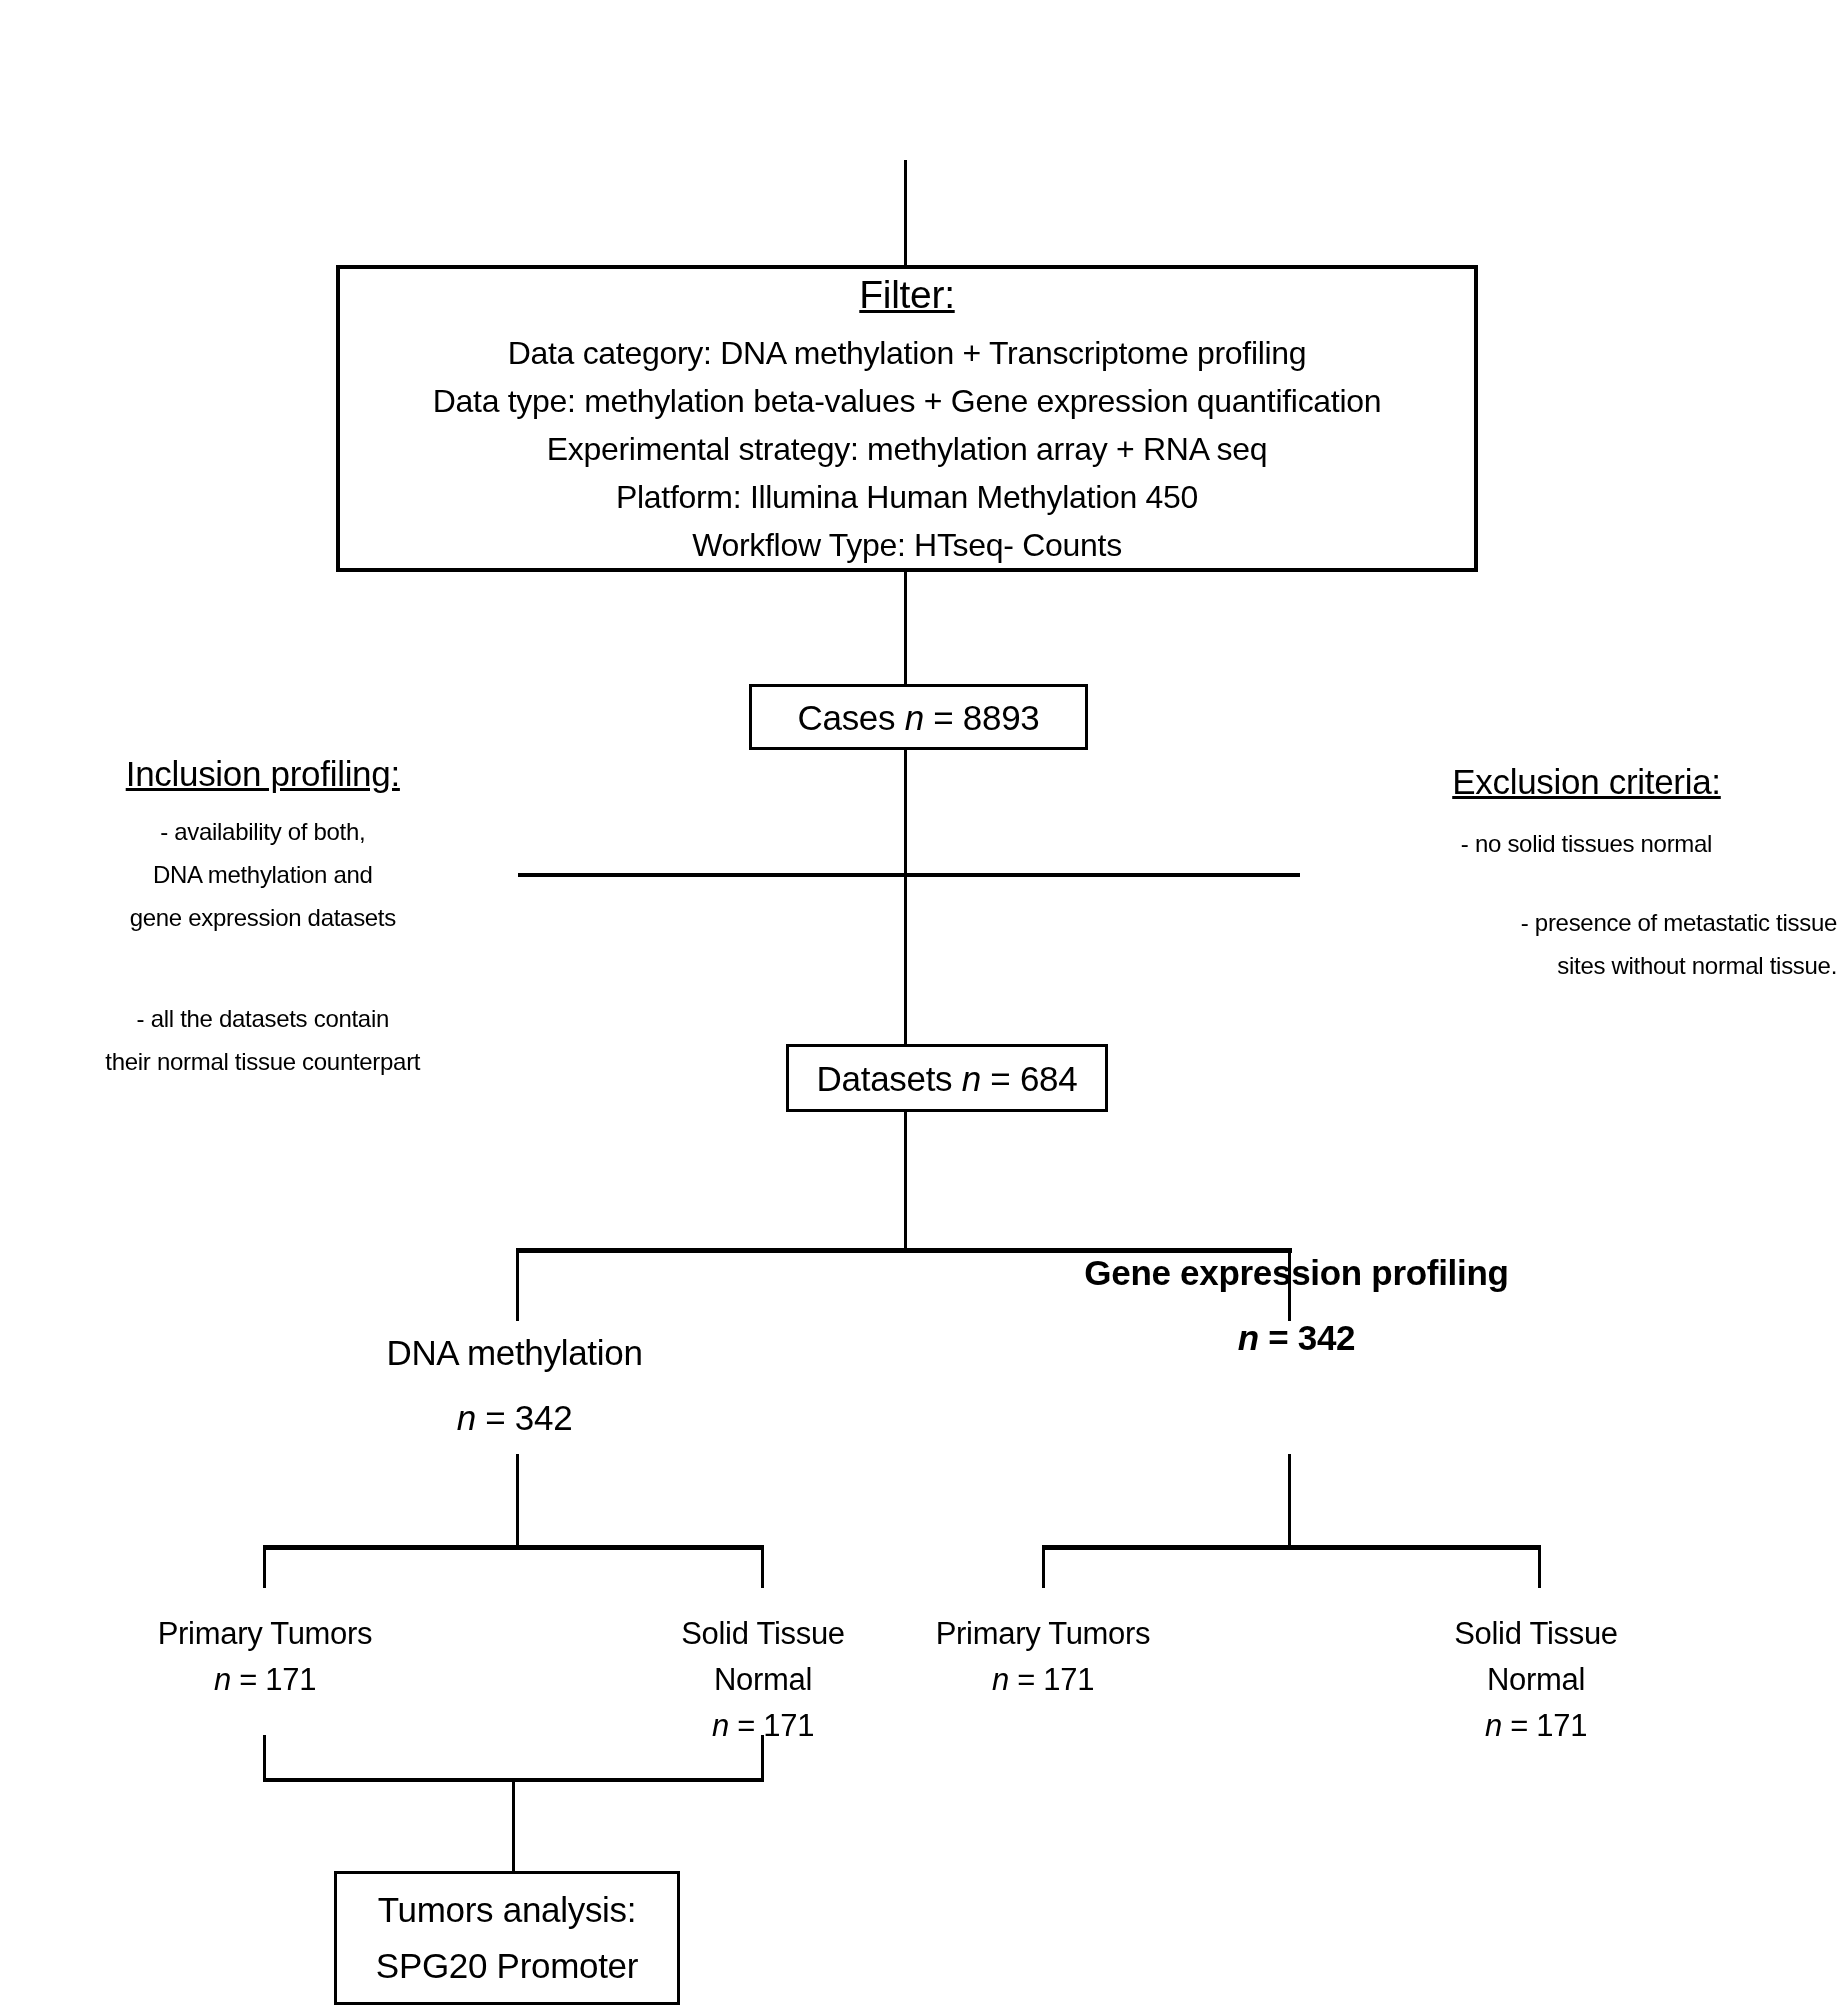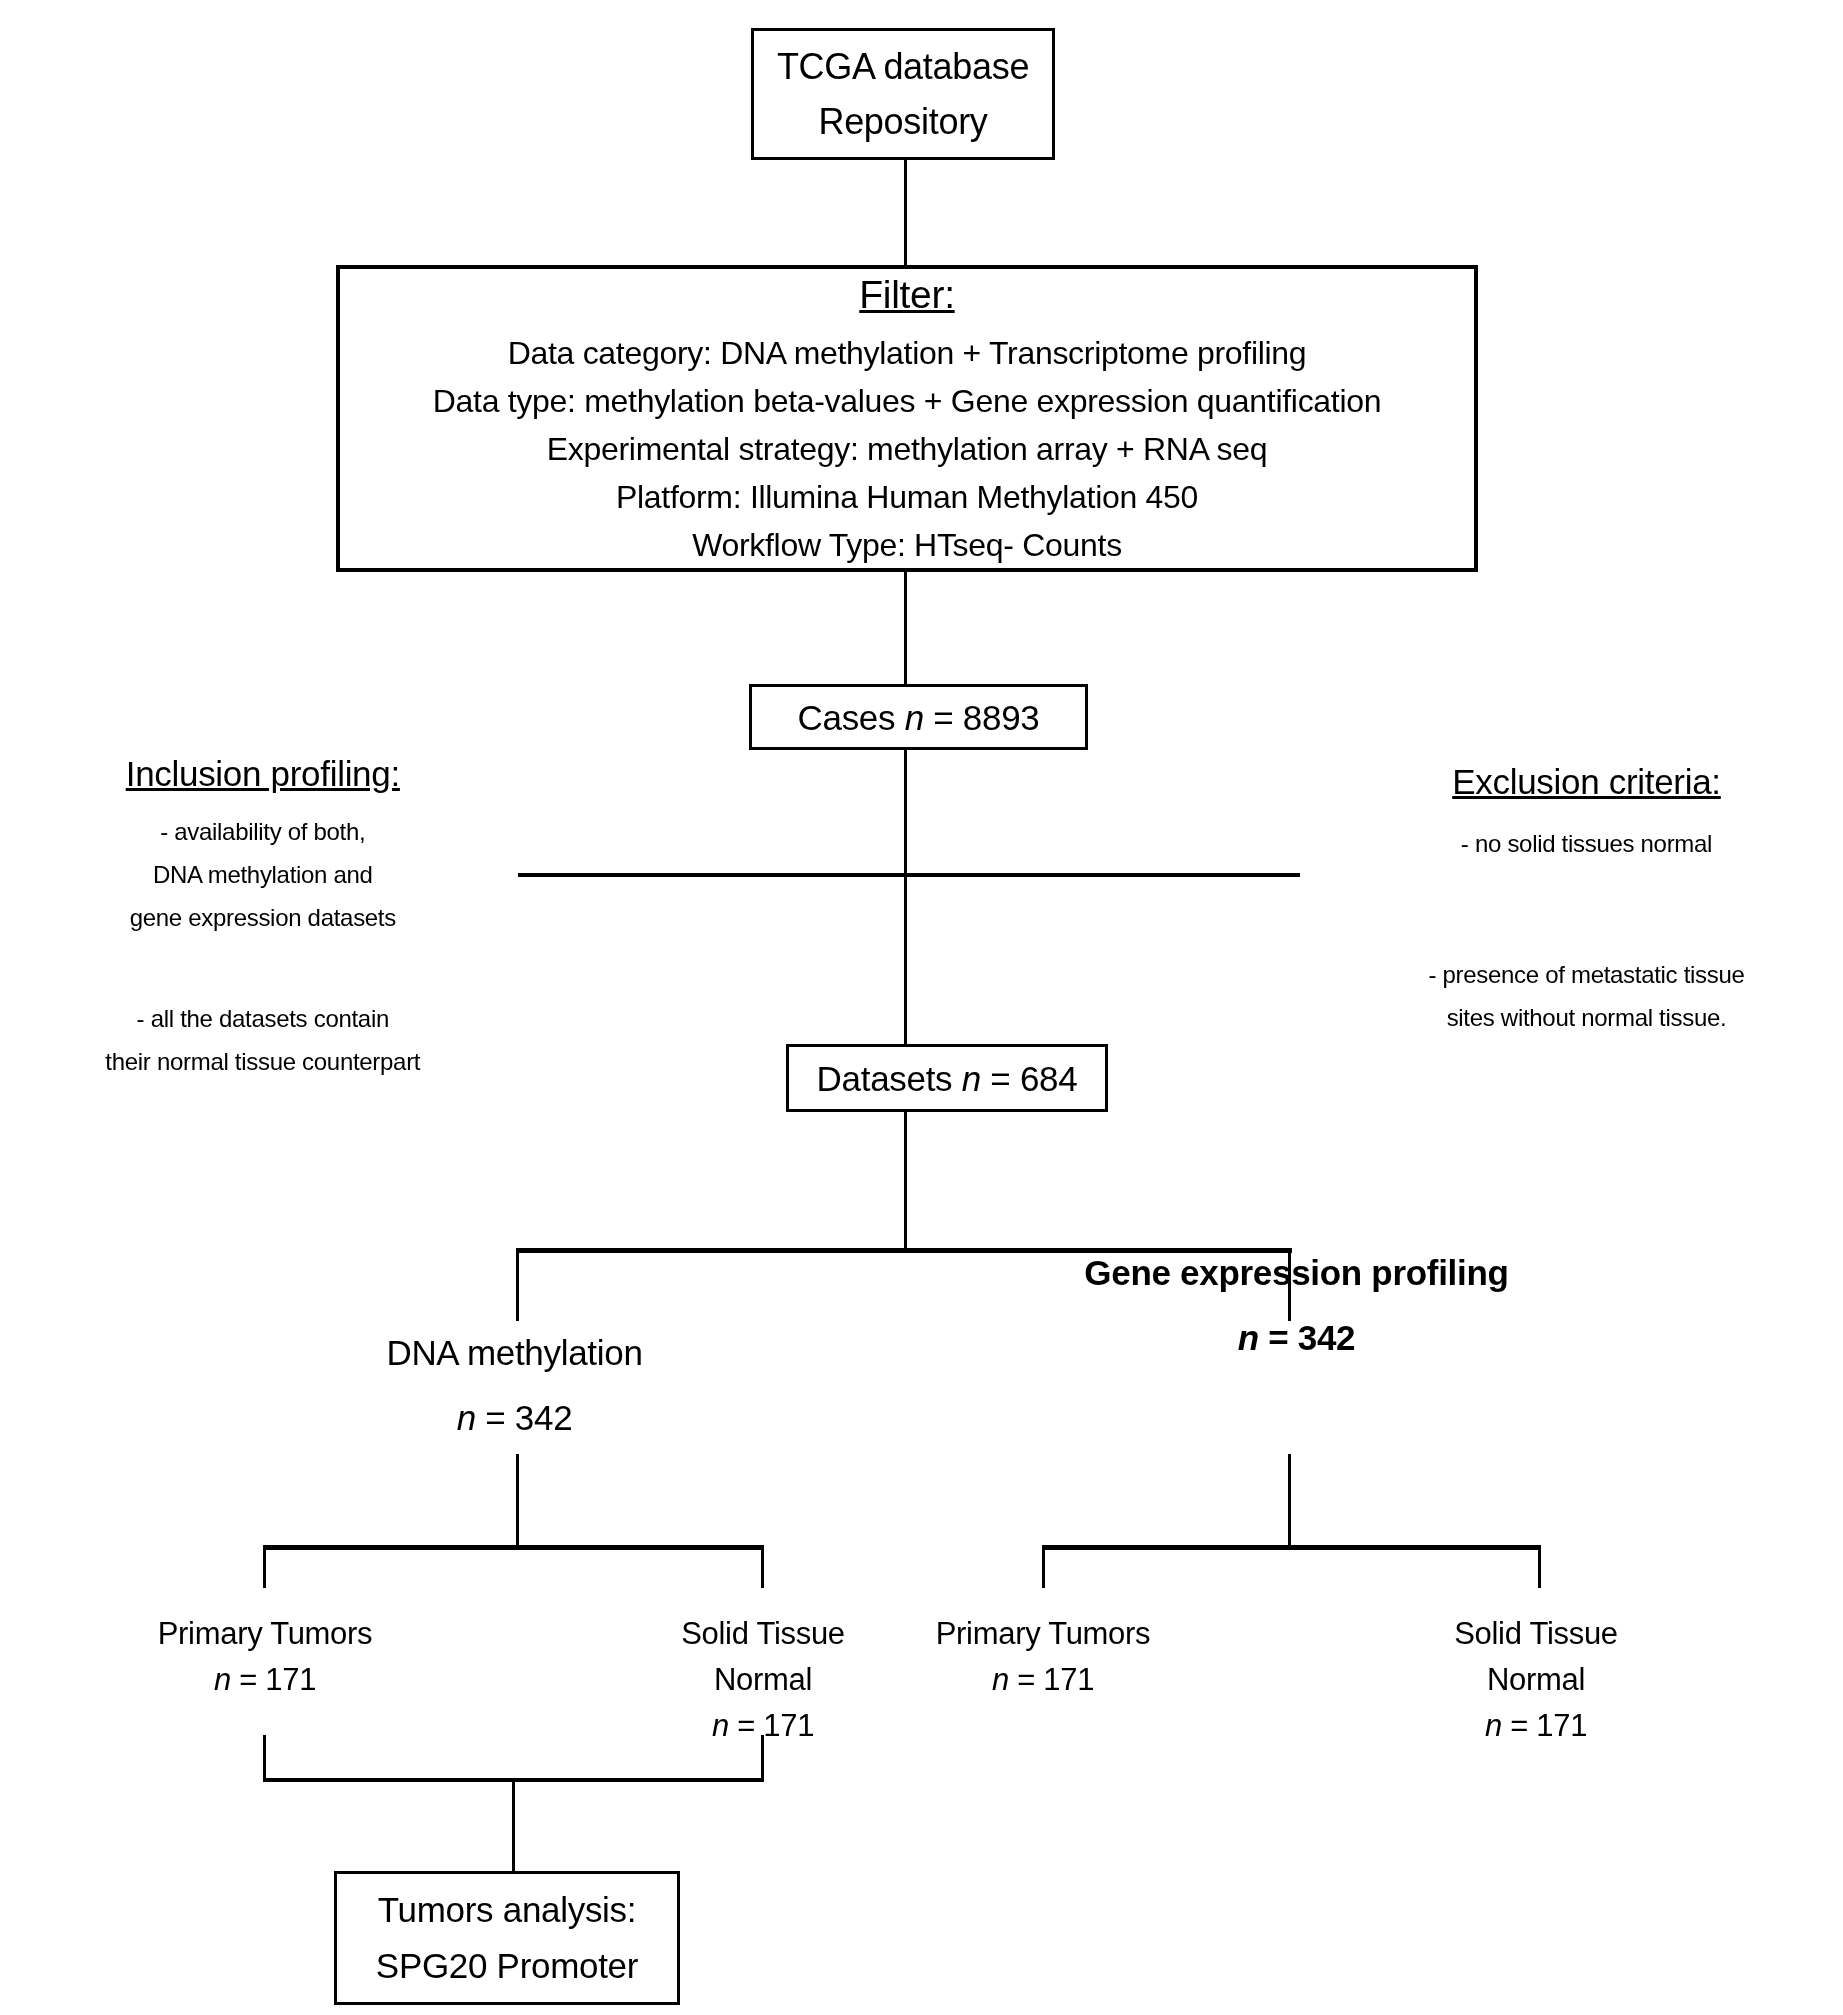--- a/index.html
+++ b/index.html
@@ -60,24 +60,20 @@
 
   <div class="line" style="left:1042px;top:1545px;width:499px;height:4.5px;"></div>
   <div class="line" style="left:1042px;top:1545px;width:3.3px;height:43px;"></div>
   <div class="line" style="left:1538px;top:1545px;width:3.3px;height:43px;"></div>
 
   <div class="line" style="left:263px;top:1735px;width:3.3px;height:47px;"></div>
   <div class="line" style="left:761px;top:1735px;width:3.3px;height:47px;"></div>
   <div class="line" style="left:263px;top:1778px;width:501px;height:3.9px;"></div>
   <div class="line" style="left:512px;top:1778px;width:3.3px;height:95px;"></div>
 
-  <div class="box t-tcga" style="left:751px;top:28px;width:304px;height:132px;">
-    <div>TCGA database</div>
-    <div>Repository</div>
-  </div>
 
   <div class="box" style="left:336px;top:265px;width:1142px;height:307px;border-width:4.5px;">
     <div class="t-filter-title u">Filter:</div>
     <div class="t-filter-line nowrap">Data category: DNA methylation + Transcriptome profiling</div>
     <div class="t-filter-line nowrap">Data type: methylation beta-values + Gene expression quantification</div>
     <div class="t-filter-line nowrap">Experimental strategy: methylation array + RNA seq</div>
     <div class="t-filter-line nowrap">Platform: Illumina Human Methylation 450</div>
     <div class="t-filter-line nowrap">Workflow Type: HTseq- Counts</div>
   </div>
 
@@ -96,21 +92,21 @@
       <div>- all the datasets contain</div>
       <div>their normal tissue counterpart</div>
     </div>
   </div>
 
   <div class="txt" style="left:1336px;top:758px;width:501px;">
     <div class="t-crit-head u">Exclusion criteria:</div>
     <div class="t-crit" style="margin-top:15.6px;">
       <div>- no solid tissues normal</div>
     </div>
-    <div class="t-crit" style="margin-top:88px;">
+    <div class="t-crit" style="margin-top:36px;text-align:right;">
       <div>- presence of metastatic tissue</div>
       <div>sites without normal tissue.</div>
     </div>
   </div>
 
   <div class="box t-mid" style="left:786px;top:1044px;width:322px;height:68px;">
     <div class="nowrap"><span>Datasets </span><span class="it">n</span><span> = 684</span></div>
   </div>
 
   <div class="txt t-branch" style="left:264px;top:1320px;width:501px;">

